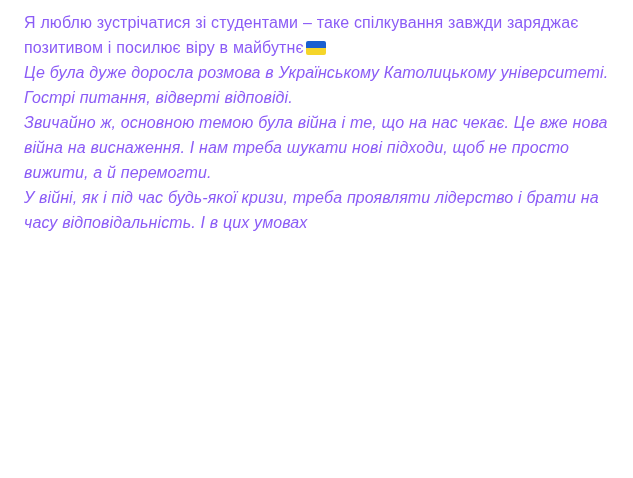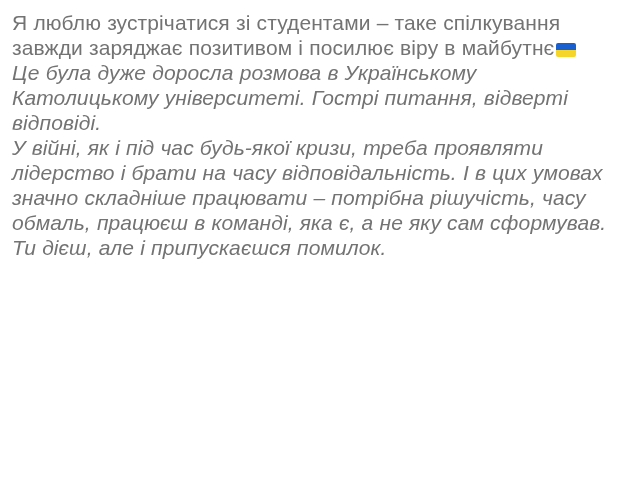--- a/index.html
+++ b/index.html
@@ -15,24 +15,24 @@
     overflow: hidden;
   }
   .post {
     box-sizing: border-box;
     width: 633px;
     height: 478px;
     padding: 10px 12px 0 12px;
     background: #ffffff;
   }
   .para {
-    font-size: 21px;
+    font-size: 16px;
     line-height: 25px;
-    margin: 0 0 0 0;
-    color: #737373;
+    margin: 0 0 0 12px;
+    color: #8b5cf6;
     letter-spacing: 0.1px;
     word-spacing: 0.2px;
   }
   .para + .para {
     margin-top: 0px;
     font-style: italic;
   }
   .flag {
     display: inline-block;
     width: 20px;
@@ -58,15 +58,15 @@
     height: 50%;
     background: #f5d52a;
   }
 </style>
 </head>
 <body>
 
 <div class="post">
   <p class="para"><span>Я люблю зустрічатися зі студентами – таке спілкування завжди заряджає позитивом і посилює віру в майбутнє</span><span class="flag"><span class="top"></span><span class="bot"></span></span></p>
   <p class="para">Це була дуже доросла розмова в Українському Католицькому університеті. Гострі питання, відверті відповіді.</p>
+  <p class="para">Звичайно ж, основною темою була війна і те, що на нас чекає. Це вже нова війна на виснаження. І нам треба шукати нові підходи, щоб не просто вижити, а й перемогти.</p>
   <p class="para">У війні, як і під час будь-якої кризи, треба проявляти лідерство і брати на часу відповідальність. І в цих умовах</p>
-  <p class="para">значно складніше працювати – потрібна рішучість, часу обмаль, працюєш в команді, яка є, а не яку сам сформував. Ти дієш, але і припускаєшся помилок.</p>
 </div>
 
 </body></html>

